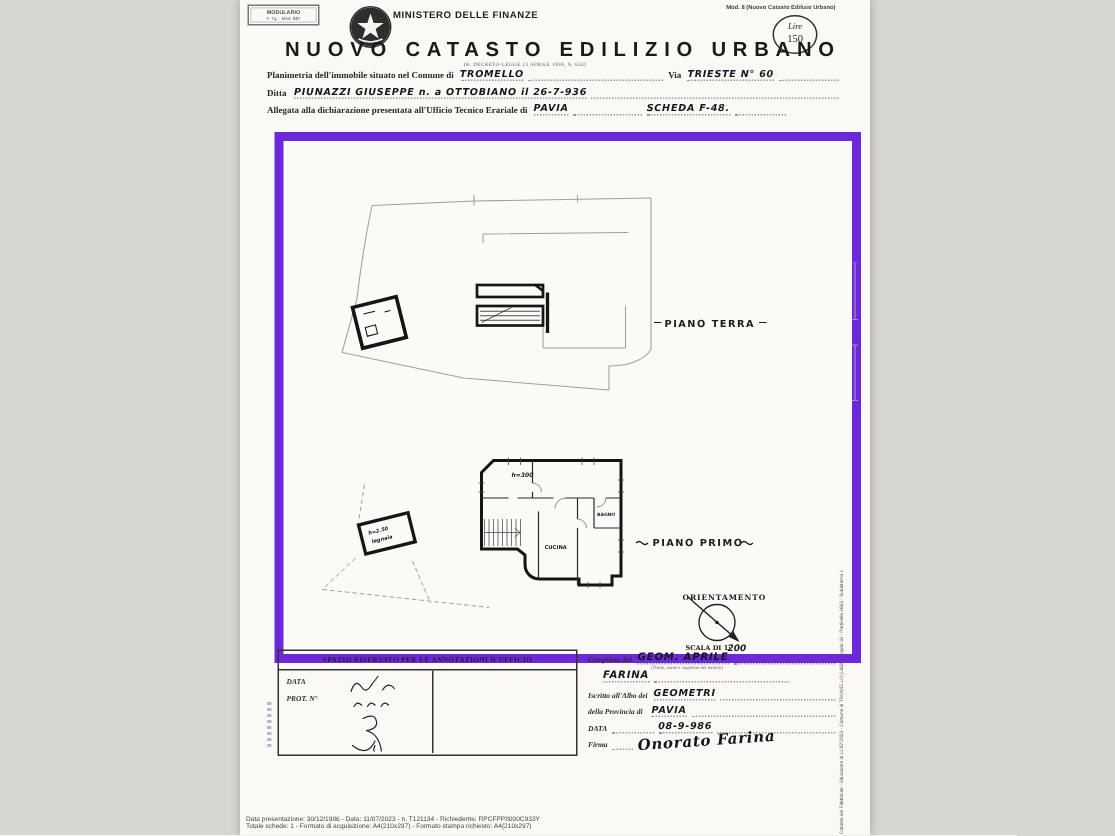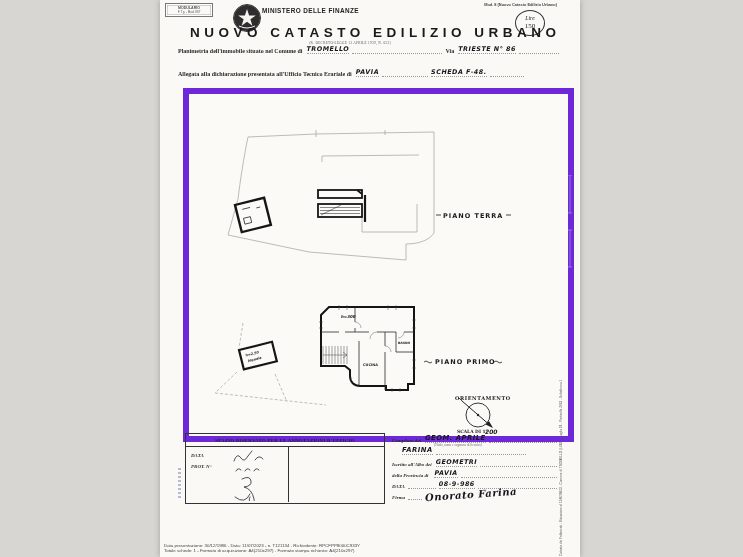--- a/index.html
+++ b/index.html
@@ -83,24 +83,29 @@
   </div>
 
   <div class="abs doc-title">NUOVO CATASTO EDILIZIO URBANO</div>
   <div class="abs doc-sub">(R. DECRETO-LEGGE 13 APRILE 1939, N. 652)</div>
 
   <div class="abs fline" style="left:18px;top:44px;width:384px">
     <span class="flabel">Planimetria dell'immobile situato nel Comune di</span>
     <span class="hand uline" style="margin-left:4px">TROMELLO</span>
     <span class="lead"></span>
     <span class="flabel">Via</span>
-    <span class="hand uline" style="margin-left:4px">TRIESTE N° 86</span>
+    <span class="hand uline" style="margin-left:4px">TRIESTE N° 60</span>
     <span class="lead" style="max-width:40px"></span>
   </div>
 
+  <div class="abs fline" style="left:18px;top:56px;width:384px">
+    <span class="flabel">Ditta</span>
+    <span class="hand uline" style="margin-left:5px">PIUNAZZI GIUSEPPE n. a OTTOBIANO il 26-7-936</span>
+    <span class="lead"></span>
+  </div>
 
   <div class="abs fline" style="left:18px;top:67px;width:384px">
     <span class="flabel">Allegata alla dichiarazione presentata all'Ufficio Tecnico Erariale di</span>
     <span class="hand uline" style="margin-left:4px">PAVIA</span>
     <span class="lead" style="max-width:46px"></span>
     <span class="hand uline">SCHEDA F-48.</span>
     <span class="lead" style="max-width:34px"></span>
   </div>
 
   <div class="abs draw-box">

